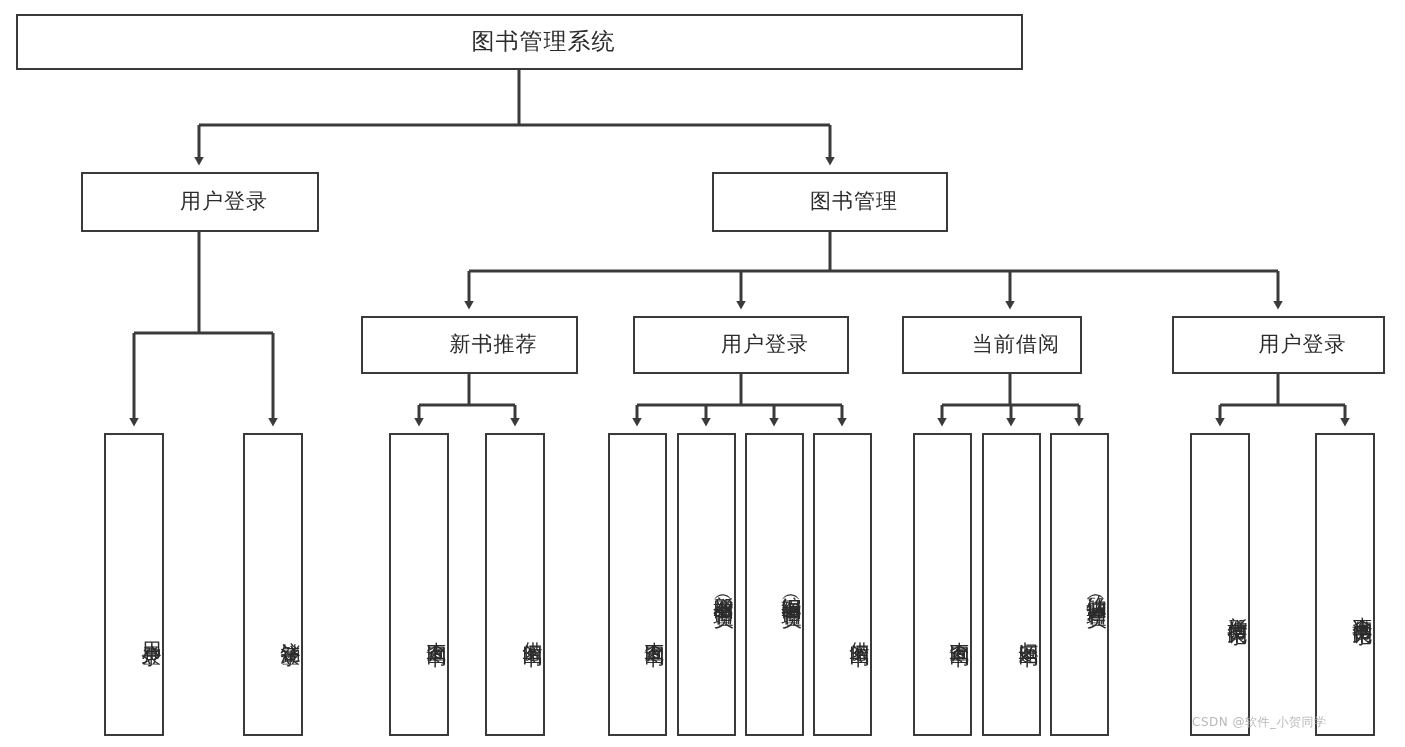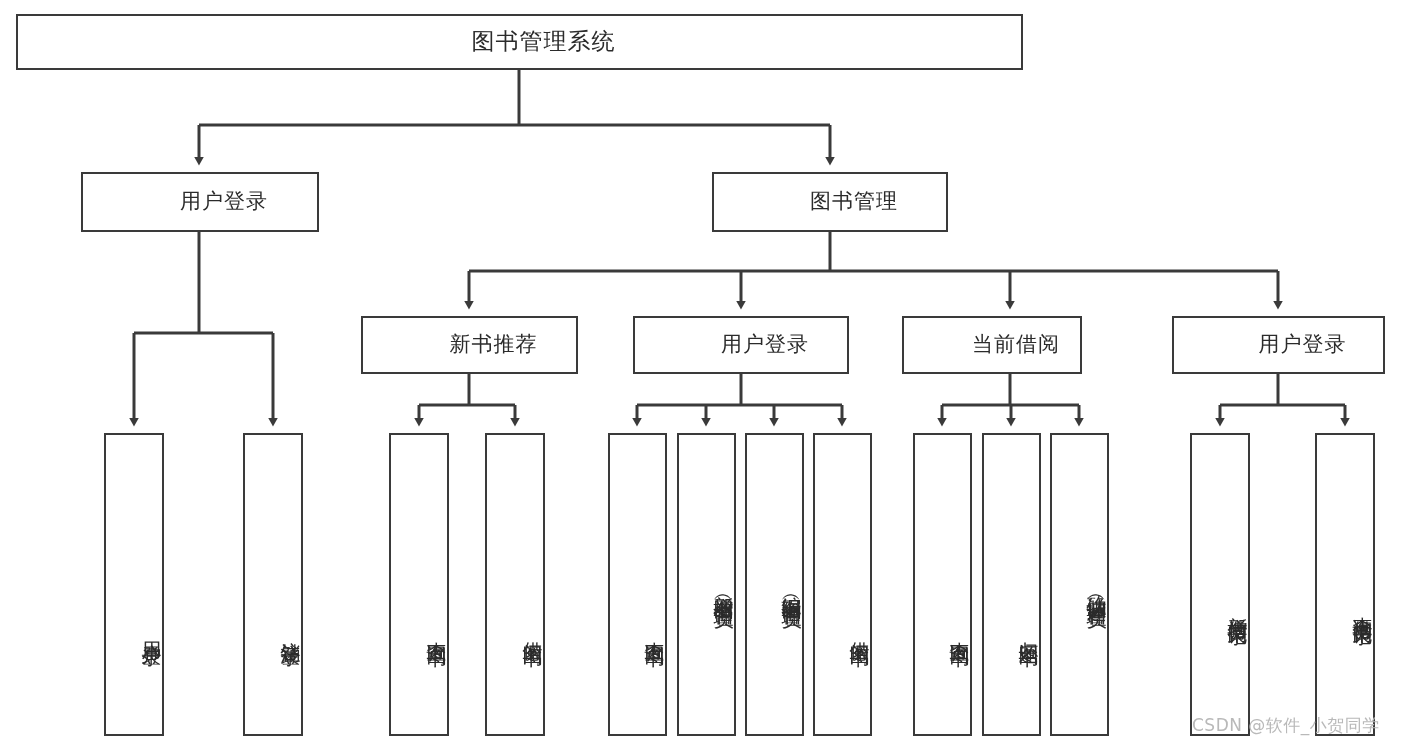--- a/index.html
+++ b/index.html
@@ -47,21 +47,21 @@
     padding-top: 12px;
     line-height: 1;
   }
   .node-v.leaf-tall {
     padding-top: 10px;
   }
   .watermark {
     position: absolute;
     left: 1192px;
     top: 714px;
-    font-size: 17px;
+    font-size: 12px;
     color: #b9b9b9;
     white-space: nowrap;
     letter-spacing: 0.5px;
   }
 </style>
 </head>
 <body>
 
 <svg id="diagram-canvas" viewBox="0 0 1405 747" xmlns="http://www.w3.org/2000/svg">
   <defs>

